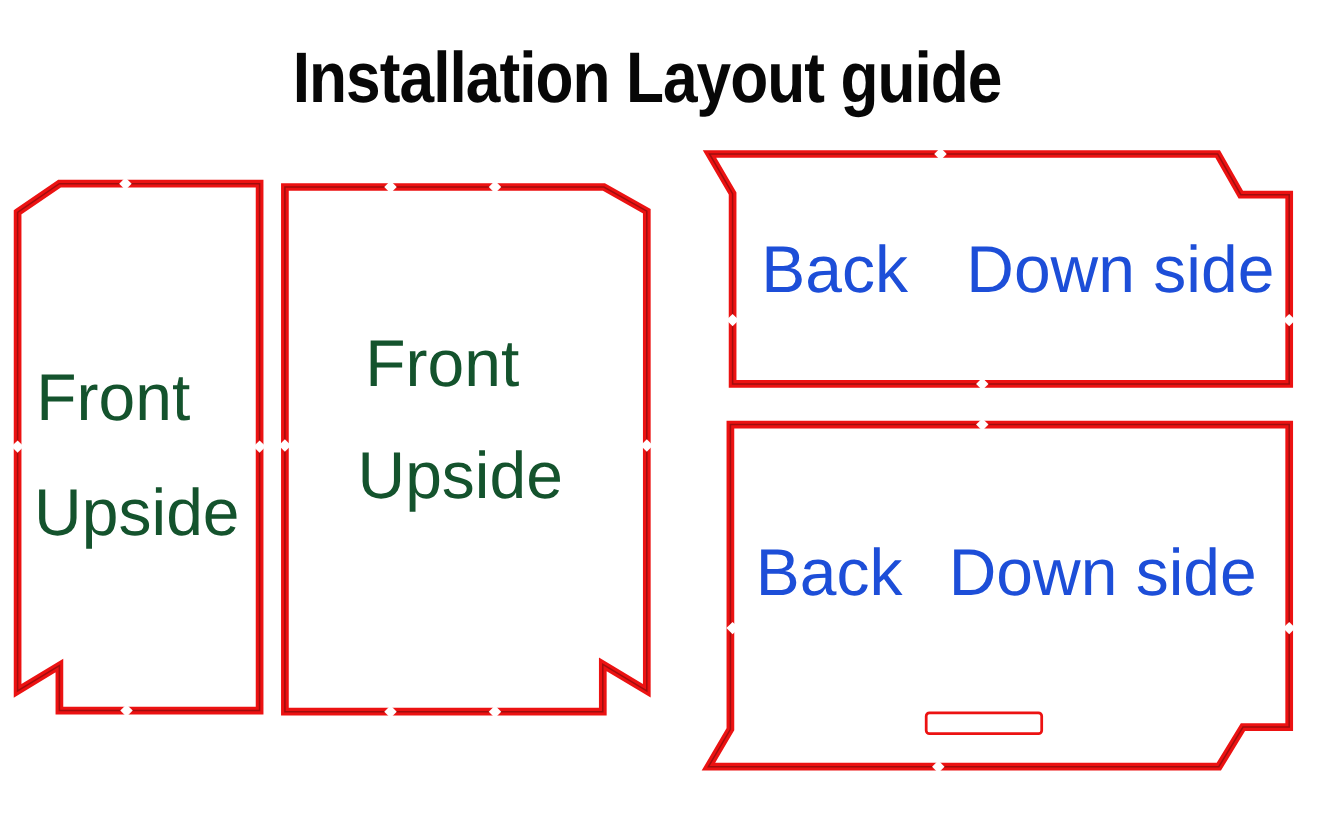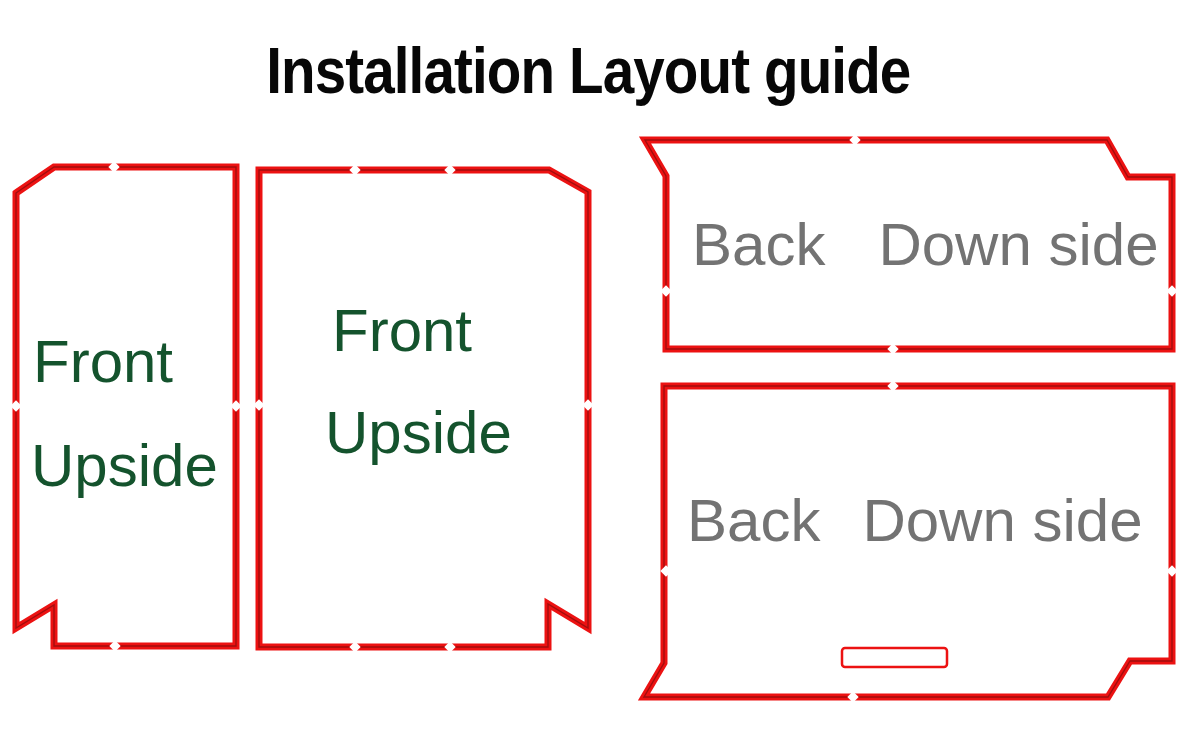--- a/index.html
+++ b/index.html
@@ -43,21 +43,21 @@
     font-size: 60px;
     line-height: 60px;
     color: #14532d;
     white-space: pre;
   }
   .label-row {
     position: absolute;
     display: flex;
     font-size: 60px;
     line-height: 60px;
-    color: #737373;
+    color: #1d4ed8;
     white-space: pre;
   }
 </style>
 </head>
 <body>
 
 <div id="stage">
 
   <svg id="outline-svg" width="1200" height="755" viewBox="0 0 1200 755">
 

